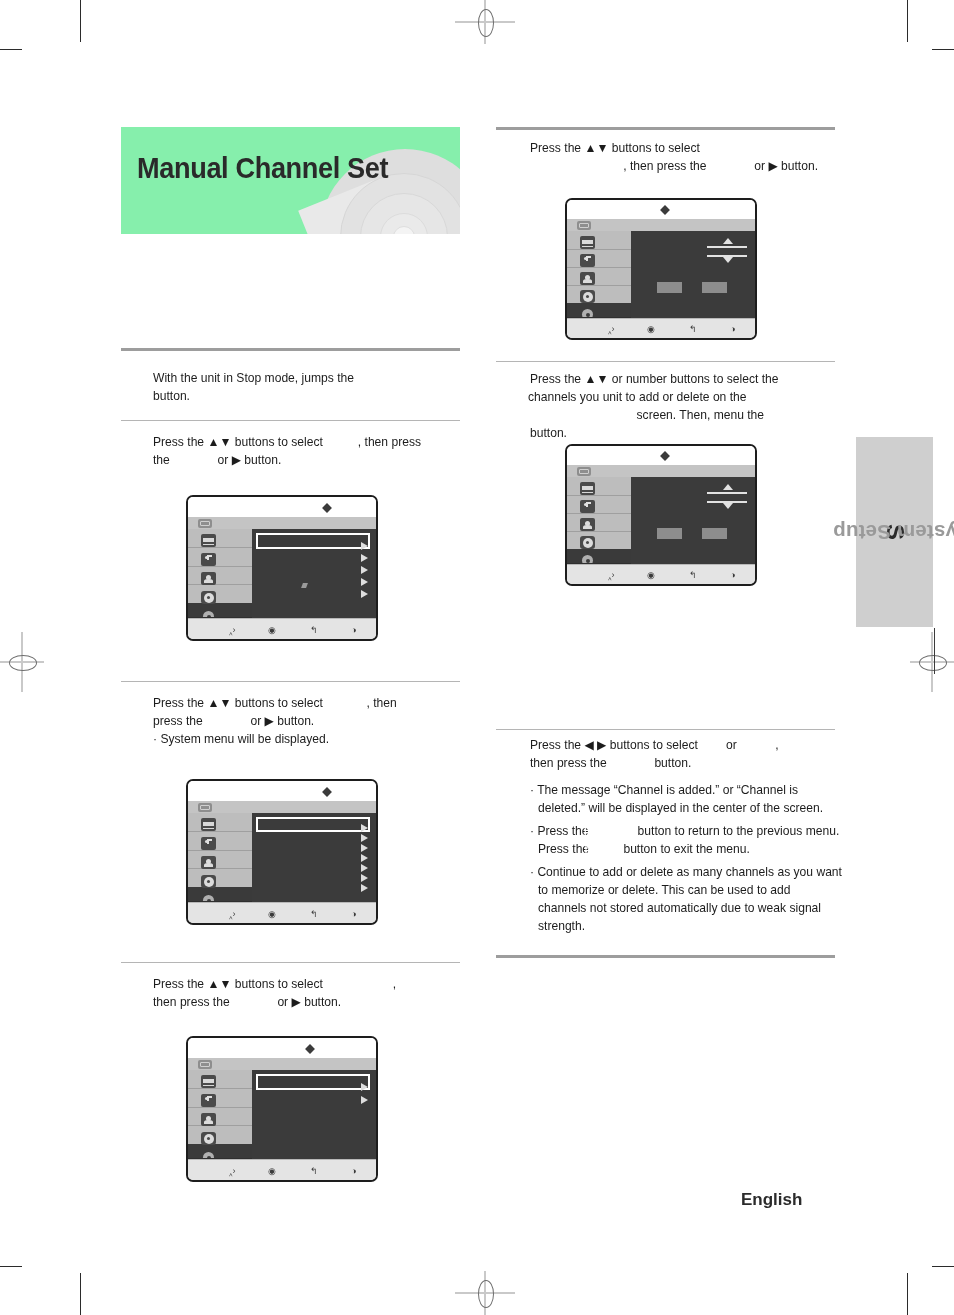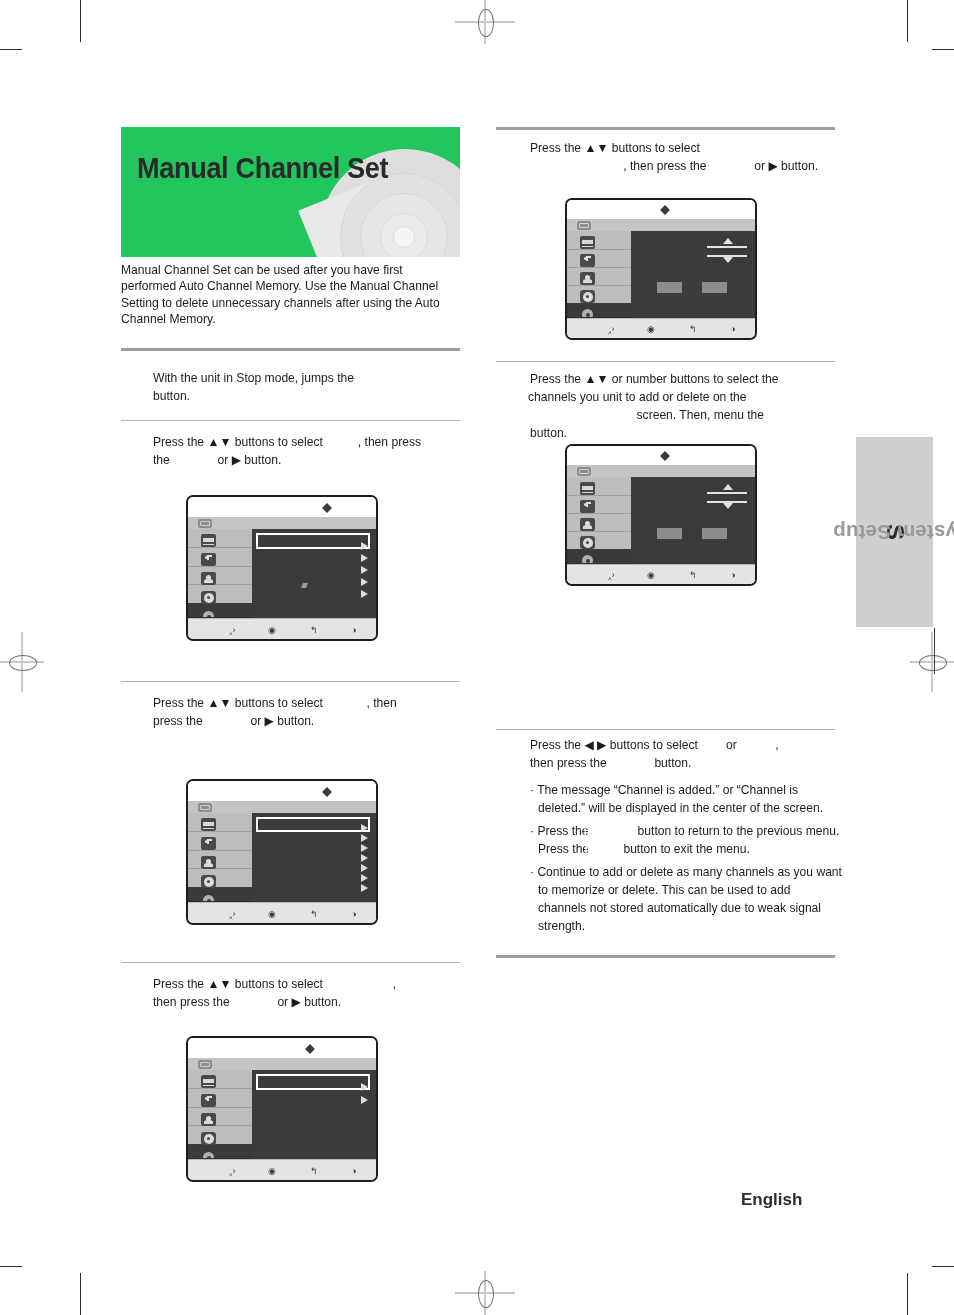--- a/index.html
+++ b/index.html
@@ -16,22 +16,22 @@
   .reg{position:absolute;}
   .reg .h{position:absolute;background:#c9c9c9;}
   .reg .v{position:absolute;background:#c9c9c9;}
   .reg .ell{position:absolute;border:1.2px solid #6e6e6e;border-radius:50%;background:transparent;}
 
   
   #page{position:absolute;left:0;top:0;width:954px;height:1315px;}
 
   
   .banner{
-    position:absolute;left:121px;top:127px;width:339px;height:130px;
-    background:#22c55e;overflow:hidden;
+    position:absolute;left:121px;top:127px;width:339px;height:107px;
+    background:#86efac;overflow:hidden;
   }
   .banner .disc{
     position:absolute;right:-30px;top:22px;width:170px;height:170px;border-radius:50%;
     background:#dedede;
   }
   .banner .disc2{
     position:absolute;right:-8px;top:46px;width:126px;height:126px;border-radius:50%;
     background:#e2e2e2;border:1px solid #d6d6d6;
   }
   .banner .disc3{
@@ -193,21 +193,20 @@
   <div class="banner">
     <div class="disc"></div>
     <div class="wedge"></div>
     <div class="disc2"></div>
     <div class="disc3"></div>
     <div class="disc4"></div>
     <div class="disc5"></div>
     <h1>Manual Channel Set</h1>
   </div>
 
-  <div class="intro">Manual Channel Set can be used after you have first performed Auto Channel Memory. Use the Manual Channel Setting to delete unnecessary channels after using the Auto Channel Memory.</div>
 
   <div class="rule" style="left:121px;top:348px;width:339px;"></div>
 
   <div class="step" style="left:153px;top:369px;width:310px;">
     <span class="num">1</span>
     <span>With the unit in Stop mode, jumps the </span><span class="blank">MENU</span><br>
     <span>button.</span>
   </div>
 
   <div class="hair" style="left:121px;top:420px;width:339px;"></div>
@@ -266,20 +265,21 @@
     <div class="bicon" style="left:122px;top:129px;">↰</div>
     <div class="bicon" style="left:163px;top:129px;">◑</div>
   </div>
 
   <div class="hair" style="left:121px;top:681px;width:339px;"></div>
 
   <div class="step" style="left:153px;top:694px;width:310px;">
     <span class="num">3</span>
     <span>Press the </span><span>▲▼</span><span> buttons to select </span><span class="blank">System</span><span>, then</span><br>
     <span>press the </span><span class="blank">ENTER</span><span> or ▶ button.</span><br>
+    <span class="bullet">· <span>System menu will be displayed.</span></span>
   </div>
 
   <div class="osd" style="left:186px;top:779px;width:192px;height:146px;">
     <div class="titlebar"></div>
     <div class="diamond" style="left:139px;top:11px;"></div>
     <div class="subbar" style="top:14%;"></div>
     <div class="subicon" style="left:10px;top:22px;"></div>
     <div class="leftcol" style="top:22.5%;width:34%;bottom:14%;"></div>
     <div class="lrow" style="top:22.5%;height:13%;width:34%;"></div>
     <div class="lrow" style="top:35.5%;height:13%;width:34%;"></div>

